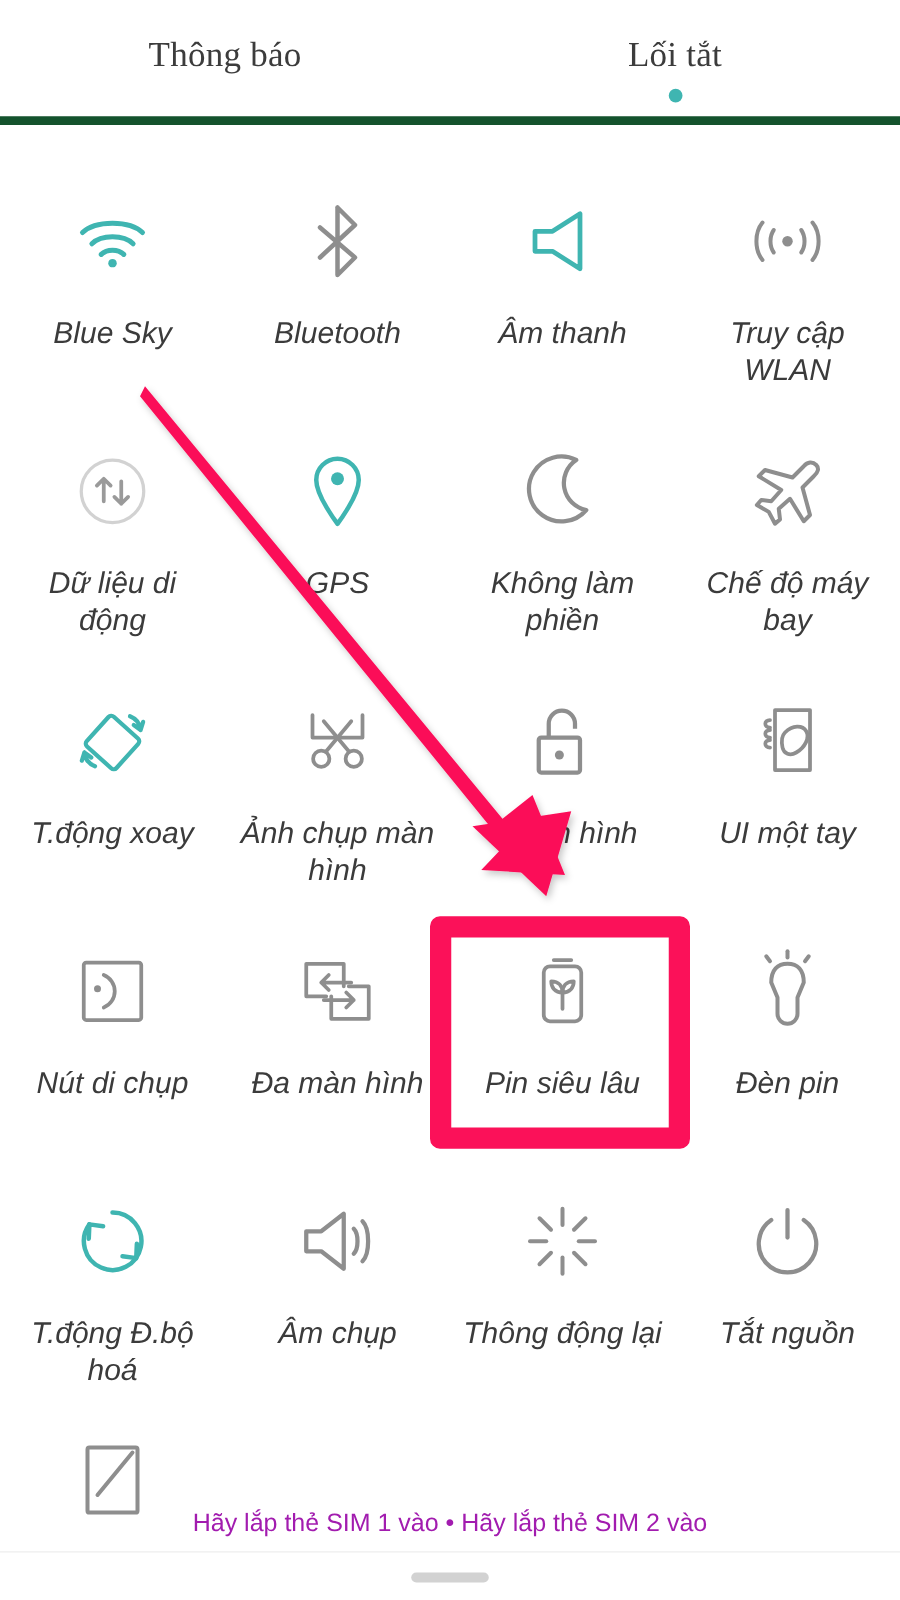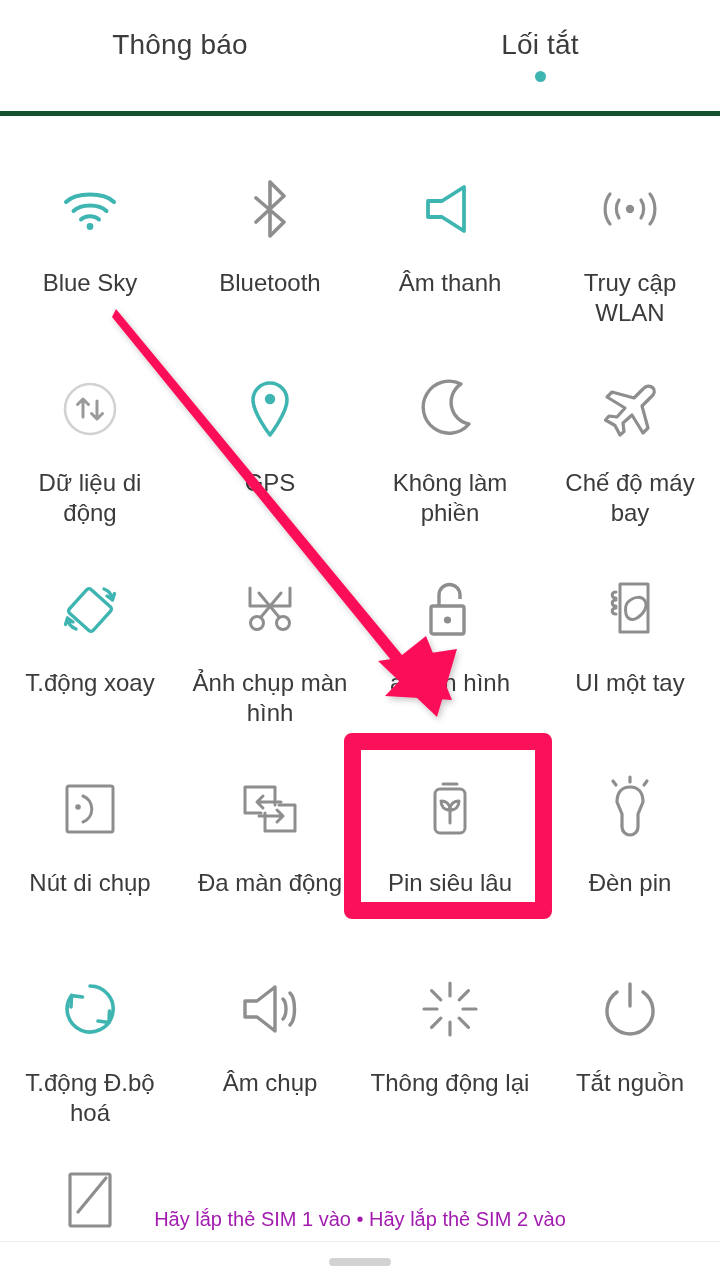--- a/index.html
+++ b/index.html
@@ -11,24 +11,25 @@
   }
   #screen {
     position: relative;
     width: 720px; height: 1280px;
     background: #ffffff;
   }
 
   
   #tabbar {
     position: relative;
-    height: 116px;
-    border-bottom: 5px solid #14532d;
+    height: 100px;
+    border-bottom: 7px solid #14532d;
     display: flex;
     align-items: flex-start;
+    font-family: Liberation Serif, serif;
   }
   .tab {
     flex: 1 1 50%;
     text-align: center;
     padding-top: 28px;
     position: relative;
     cursor: pointer;
   }
   .tab-label {
     font-size: 28px;
@@ -43,20 +44,21 @@
     border-radius: 50%;
     background: #3fb5b1;
     margin: 9px auto 0 auto;
   }
   .tab-dot.hidden { visibility: hidden; }
 
   
   #grid {
     position: relative;
     padding-top: 42px;
+    font-style: italic;
   }
   .row {
     display: flex;
     width: 720px;
     height: 200px;
   }
   .tile {
     flex: 1 1 25%;
     display: flex;
     flex-direction: column;
@@ -288,21 +290,21 @@
       </div>
       <div class="tile">
         <span class="tile-icon">
           <svg width="58" height="52" viewBox="0 0 58 52" fill="none" stroke="#8e8e8e" stroke-width="3" stroke-linejoin="round" stroke-linecap="round">
             <path d="M4 4 L34 4 L34 22 M4 4 L4 30 L20 30"></path>
             <path d="M54 48 L24 48 L24 30 M54 48 L54 22 L38 22"></path>
             <path d="M16 19 L40 19 M16 19 L22 13 M16 19 L22 25"></path>
             <path d="M42 33 L18 33 M42 33 L36 27 M42 33 L36 39"></path>
           </svg>
         </span>
-        <span class="tile-label">Đa màn động</span>
+        <span class="tile-label">Đa màn hình</span>
       </div>
       <div class="tile">
         <span class="tile-icon">
           <svg width="44" height="58" viewBox="0 0 44 58" fill="none" stroke="#8e8e8e" stroke-width="3" stroke-linejoin="round" stroke-linecap="round">
             <rect x="7" y="9" width="30" height="44" rx="5"></rect>
             <path d="M15 4 L29 4"></path>
             <path d="M22 43 L22 27"></path>
             <path d="M22 30 C16 30, 13 26, 13 21 C19 21, 22 25, 22 30 Z"></path>
             <path d="M22 30 C28 30, 31 26, 31 21 C25 21, 22 25, 22 30 Z"></path>
           </svg>

